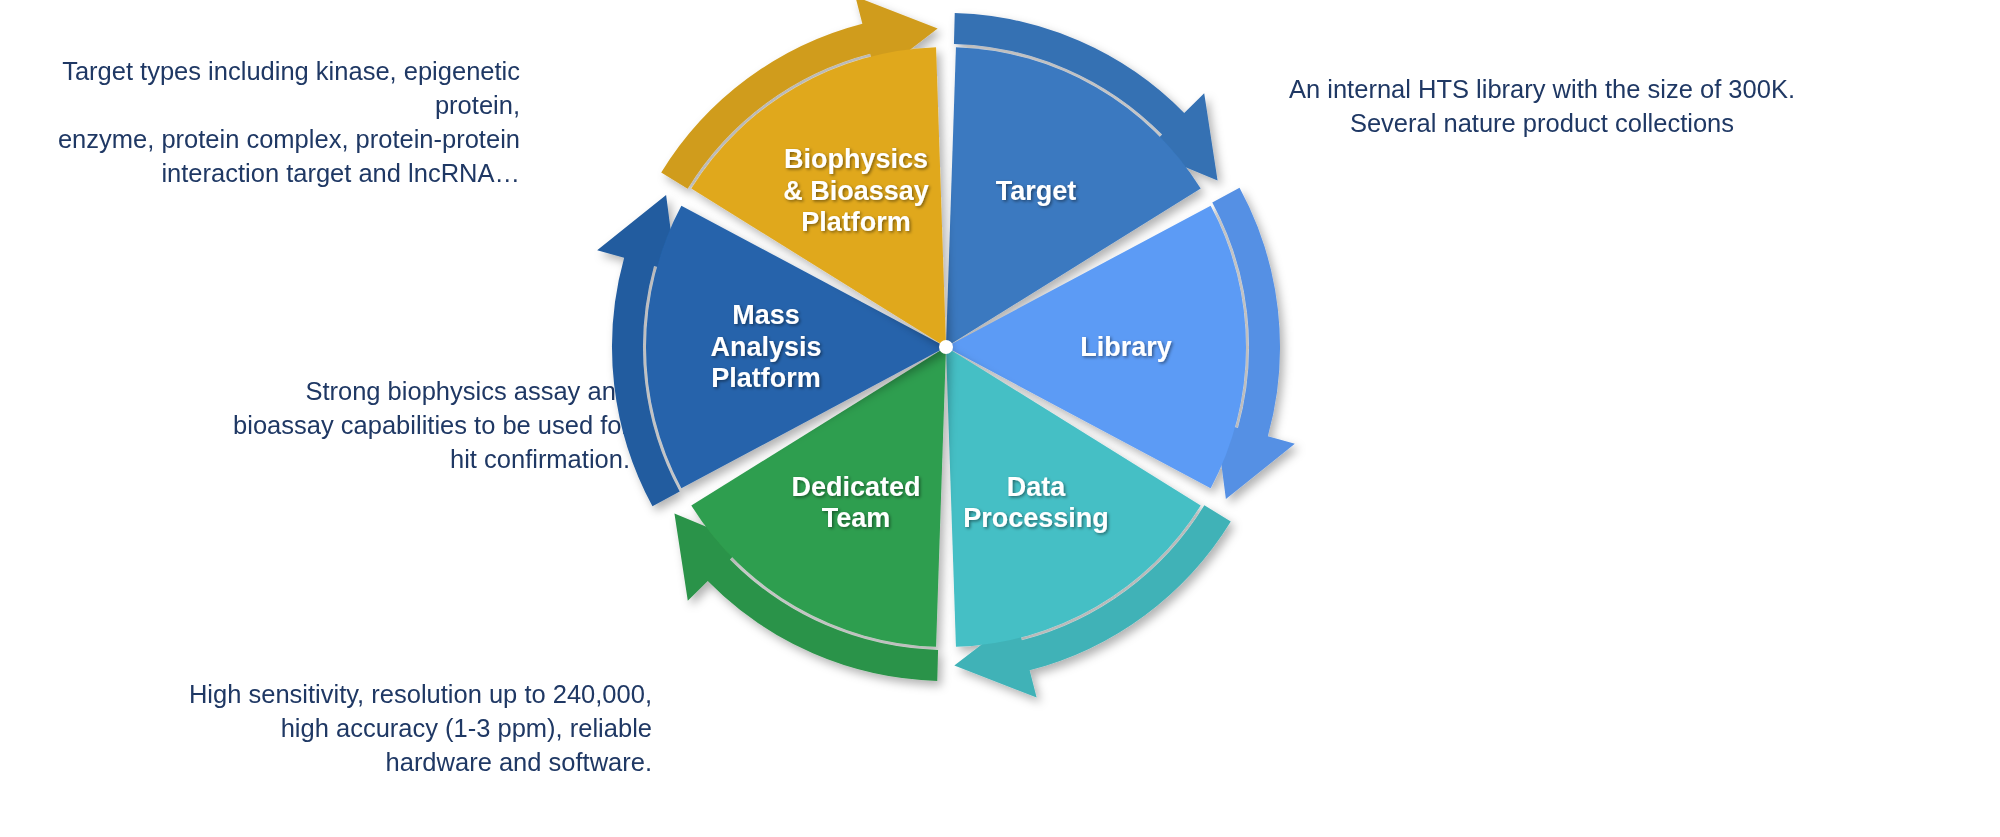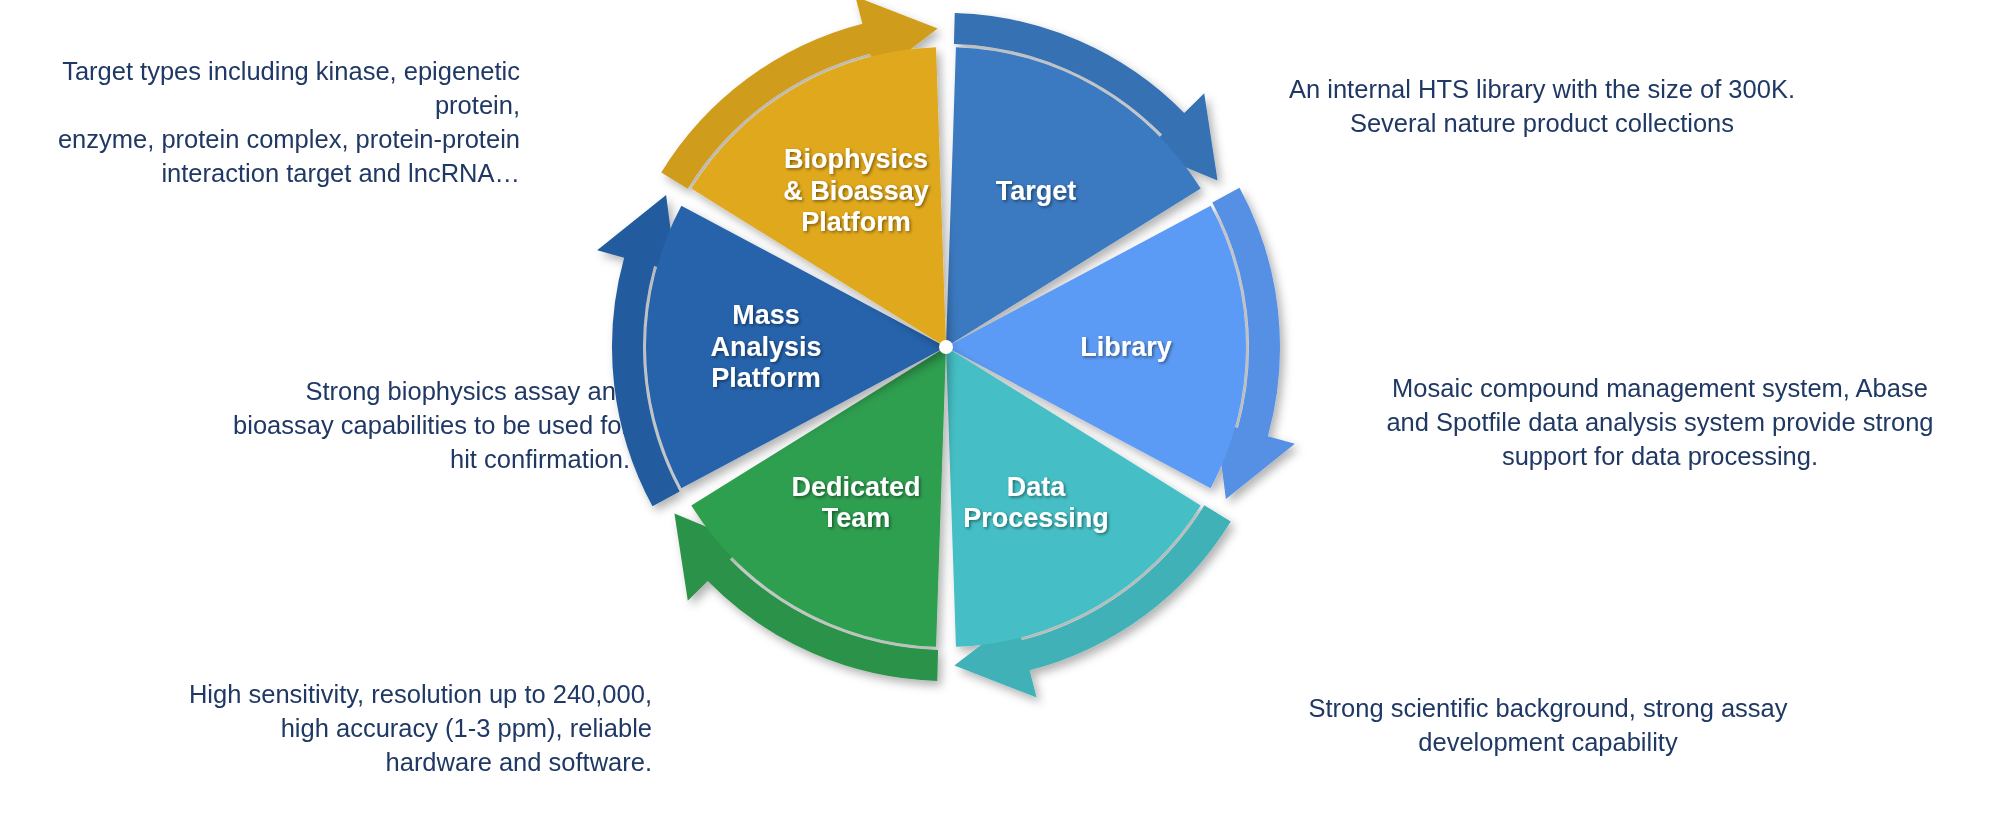--- a/index.html
+++ b/index.html
@@ -33,26 +33,21 @@
 
 <div id="stage">
 
   <div class="callout ca-left" style="left:10px;top:55px;width:510px;">Target types including kinase, epigenetic protein,
 enzyme, protein complex, protein-protein
 interaction target and lncRNA…</div>
 
   <div class="callout ca-right" style="left:1232px;top:73px;width:620px;">An internal HTS library with the size of 300K.
 Several nature product collections</div>
 
-  <div class="callout ca-right" style="left:1330px;top:372px;width:660px;">Mosaic compound management system, Abase
-and Spotfile data analysis system provide strong
-support for data processing.</div>
 
-  <div class="callout ca-right" style="left:1228px;top:692px;width:640px;">Strong scientific background, strong assay
-development capability</div>
 
   <div class="callout ca-left" style="left:52px;top:678px;width:600px;">High sensitivity, resolution up to 240,000,
 high accuracy (1-3 ppm), reliable
 hardware and software.</div>
 
   <div class="callout ca-left" style="left:40px;top:375px;width:590px;">Strong biophysics assay and
 bioassay capabilities to be used for
 hit confirmation.</div>
 
   <svg id="wheel" viewBox="0 0 1100 837">

